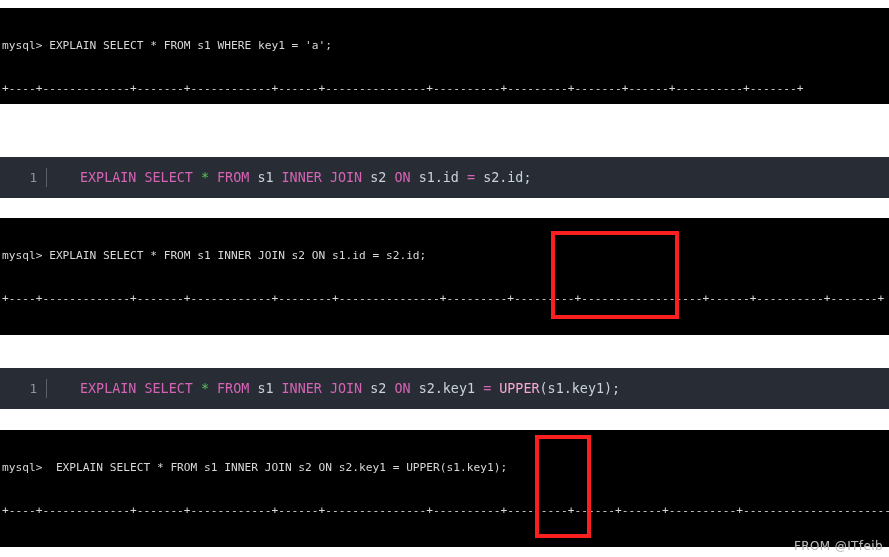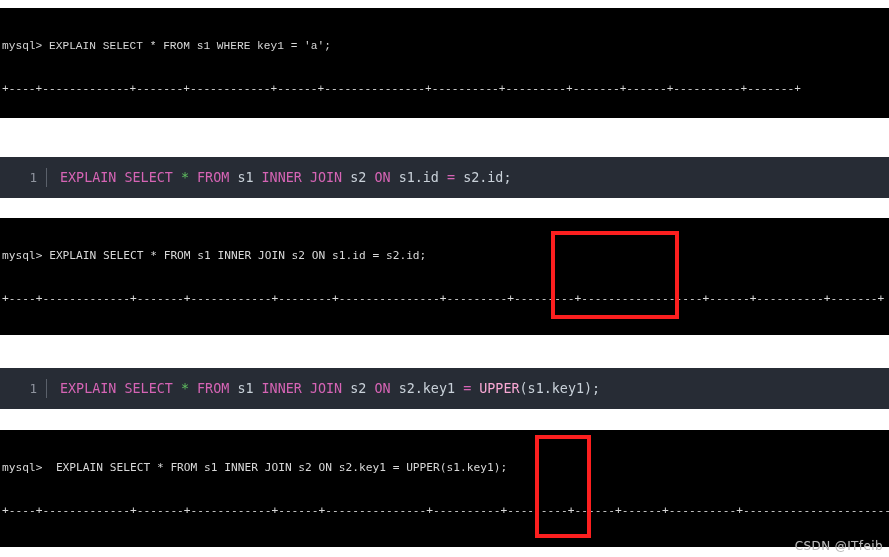--- a/index.html
+++ b/index.html
@@ -57,20 +57,21 @@
   }
   .codeblock .vbar {
     width: 1px;
     height: 19px;
     background: #5b616b;
     margin-right: 13px;
   }
   .codeblock .code {
     white-space: pre;
     color: #d8dee9;
+    margin-left: 20px;
   }
   .kw   { color: #d664b5; }
   .star { color: #5fbf5f; }
   .id   { color: #c9d1d9; }
   .fn   { color: #f9a8d4; }
   .punc { color: #c9d1d9; }
 
   
   .redbox {
     position: absolute;
@@ -88,21 +89,21 @@
     font-family: "DejaVu Sans", "Liberation Sans", sans-serif;
     font-size: 12px;
     color: #b9b9b9;
     letter-spacing: 0.4px;
     text-shadow: 0 0 1px rgba(255,255,255,.25);
   }
 </style>
 </head>
 <body>
 
-<div class="terminal" style="top:8px; height:110px;font-family:Liberation Mono, monospace;">
+<div class="terminal" style="top:8px; height:96px;">
   <span class="ln">mysql&gt; EXPLAIN SELECT * FROM s1 WHERE key1 = 'a';</span>
   <span class="ln">+----+-------------+-------+------------+------+---------------+----------+---------+-------+------+----------+-------+</span>
   
   
   
   
   
 </div>
 
 <div class="codeblock" style="top:157px; height:41px;">
@@ -136,13 +137,13 @@
   <span class="ln">| id | select_type | table | partitions | type | possible_keys | key      | key_len | ref  | rows | filtered | Extra                 |</span>
   
   
   
   
   
 </div>
 
 <div class="redbox" style="left:535px; top:435px; width:56px; height:103px;"></div>
 
-<div class="watermark">CSDN @ITfeib</div>
+<div class="watermark">FROM @ITfeib</div>
 
 </body></html>

